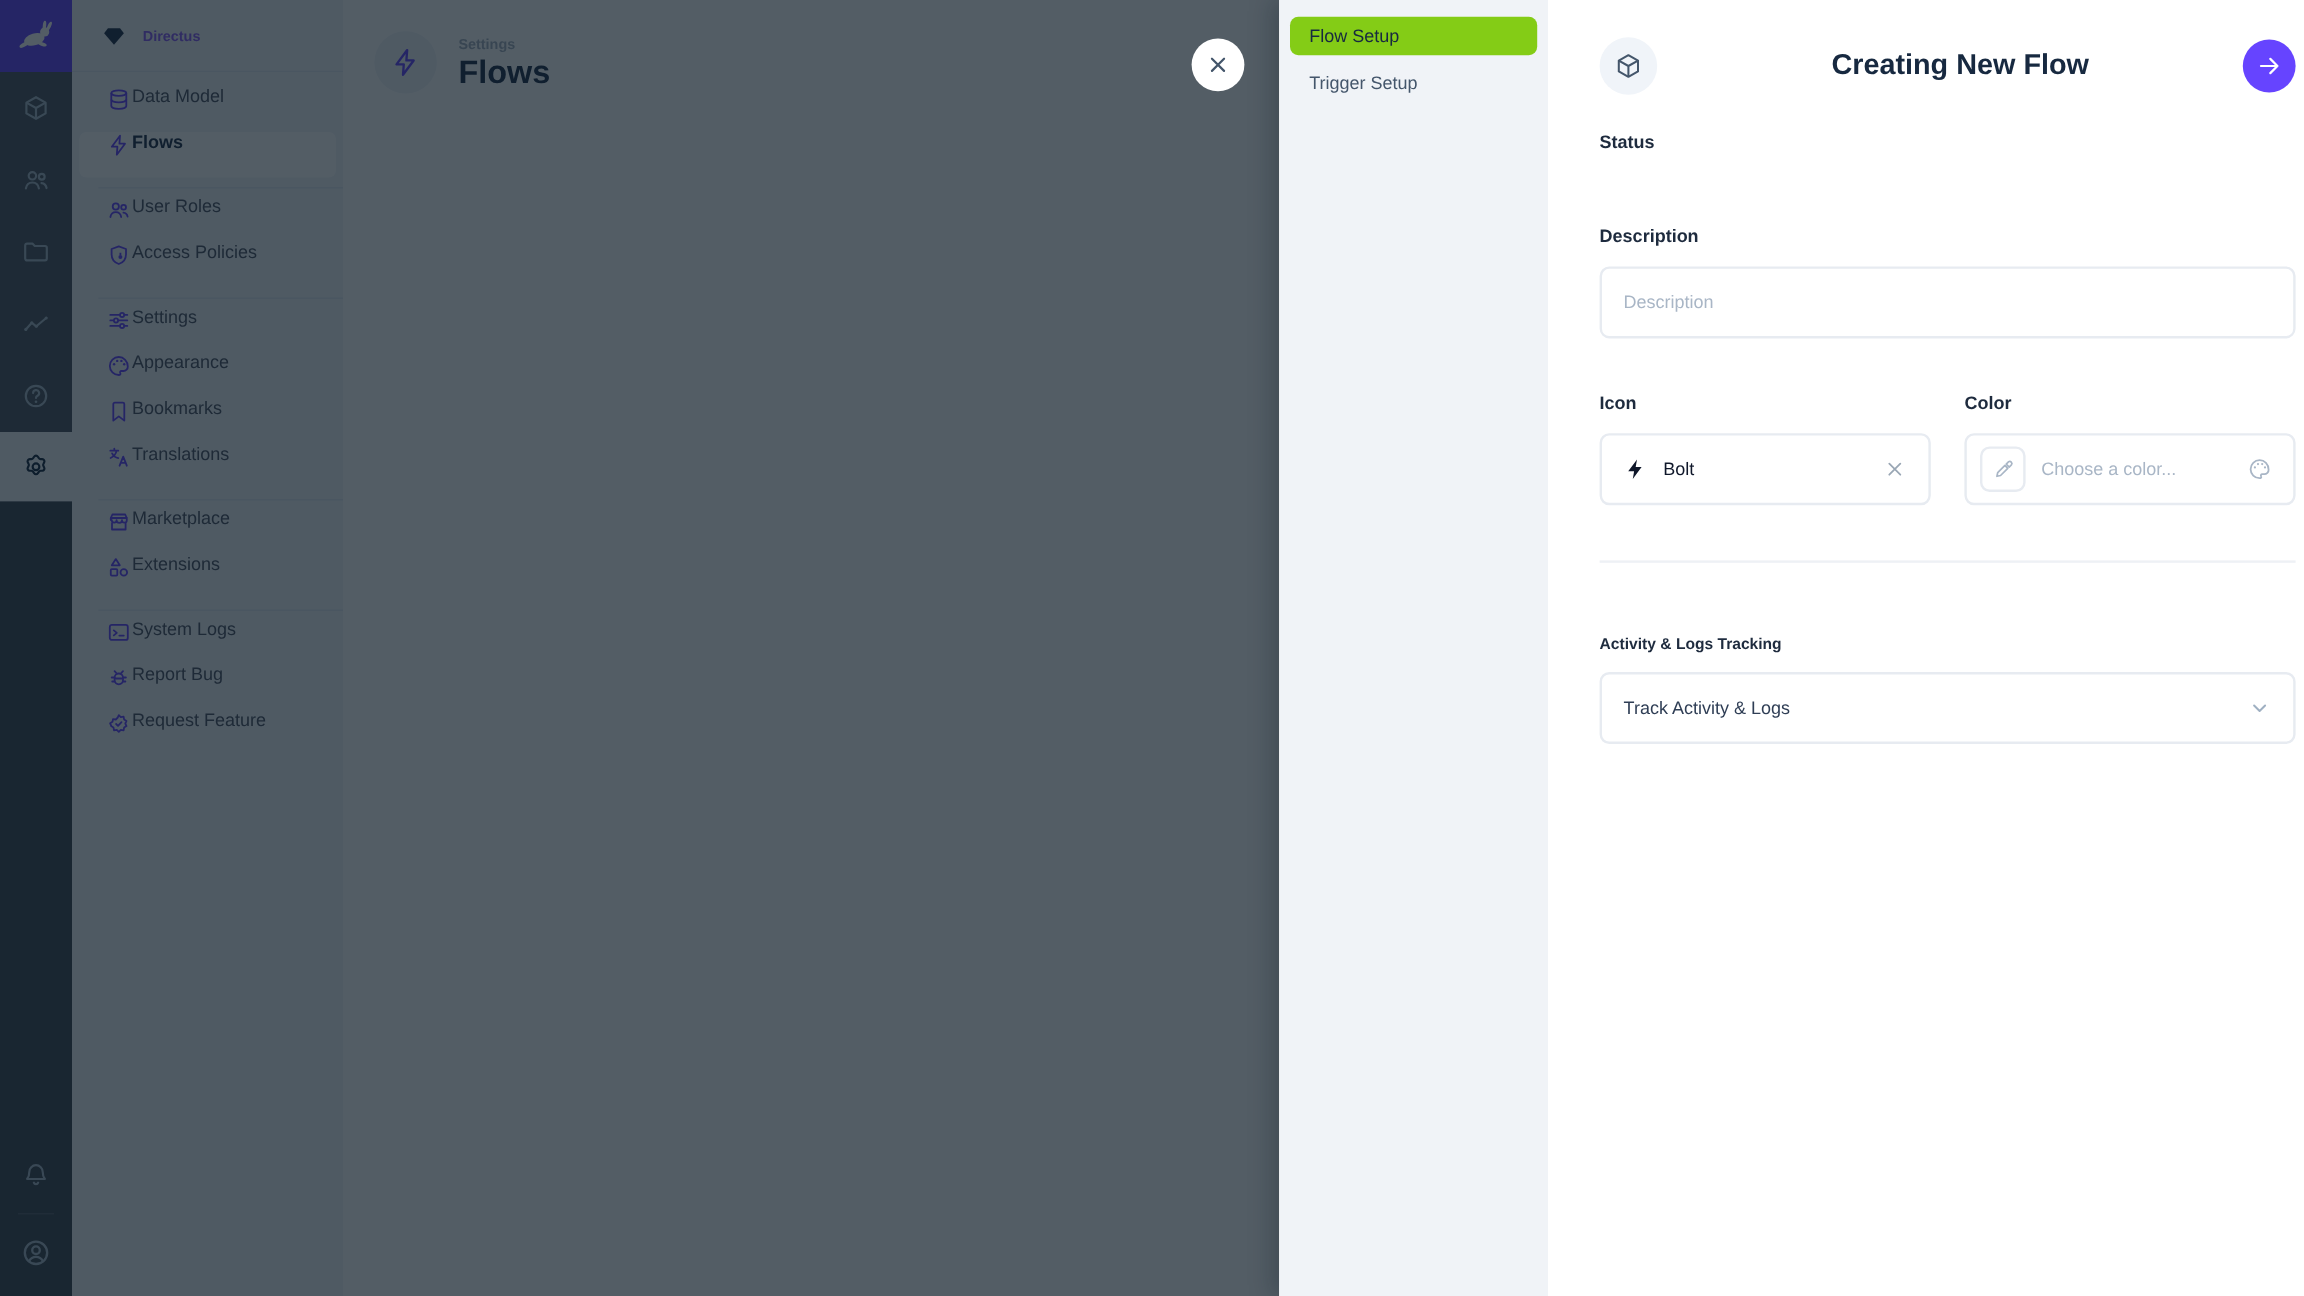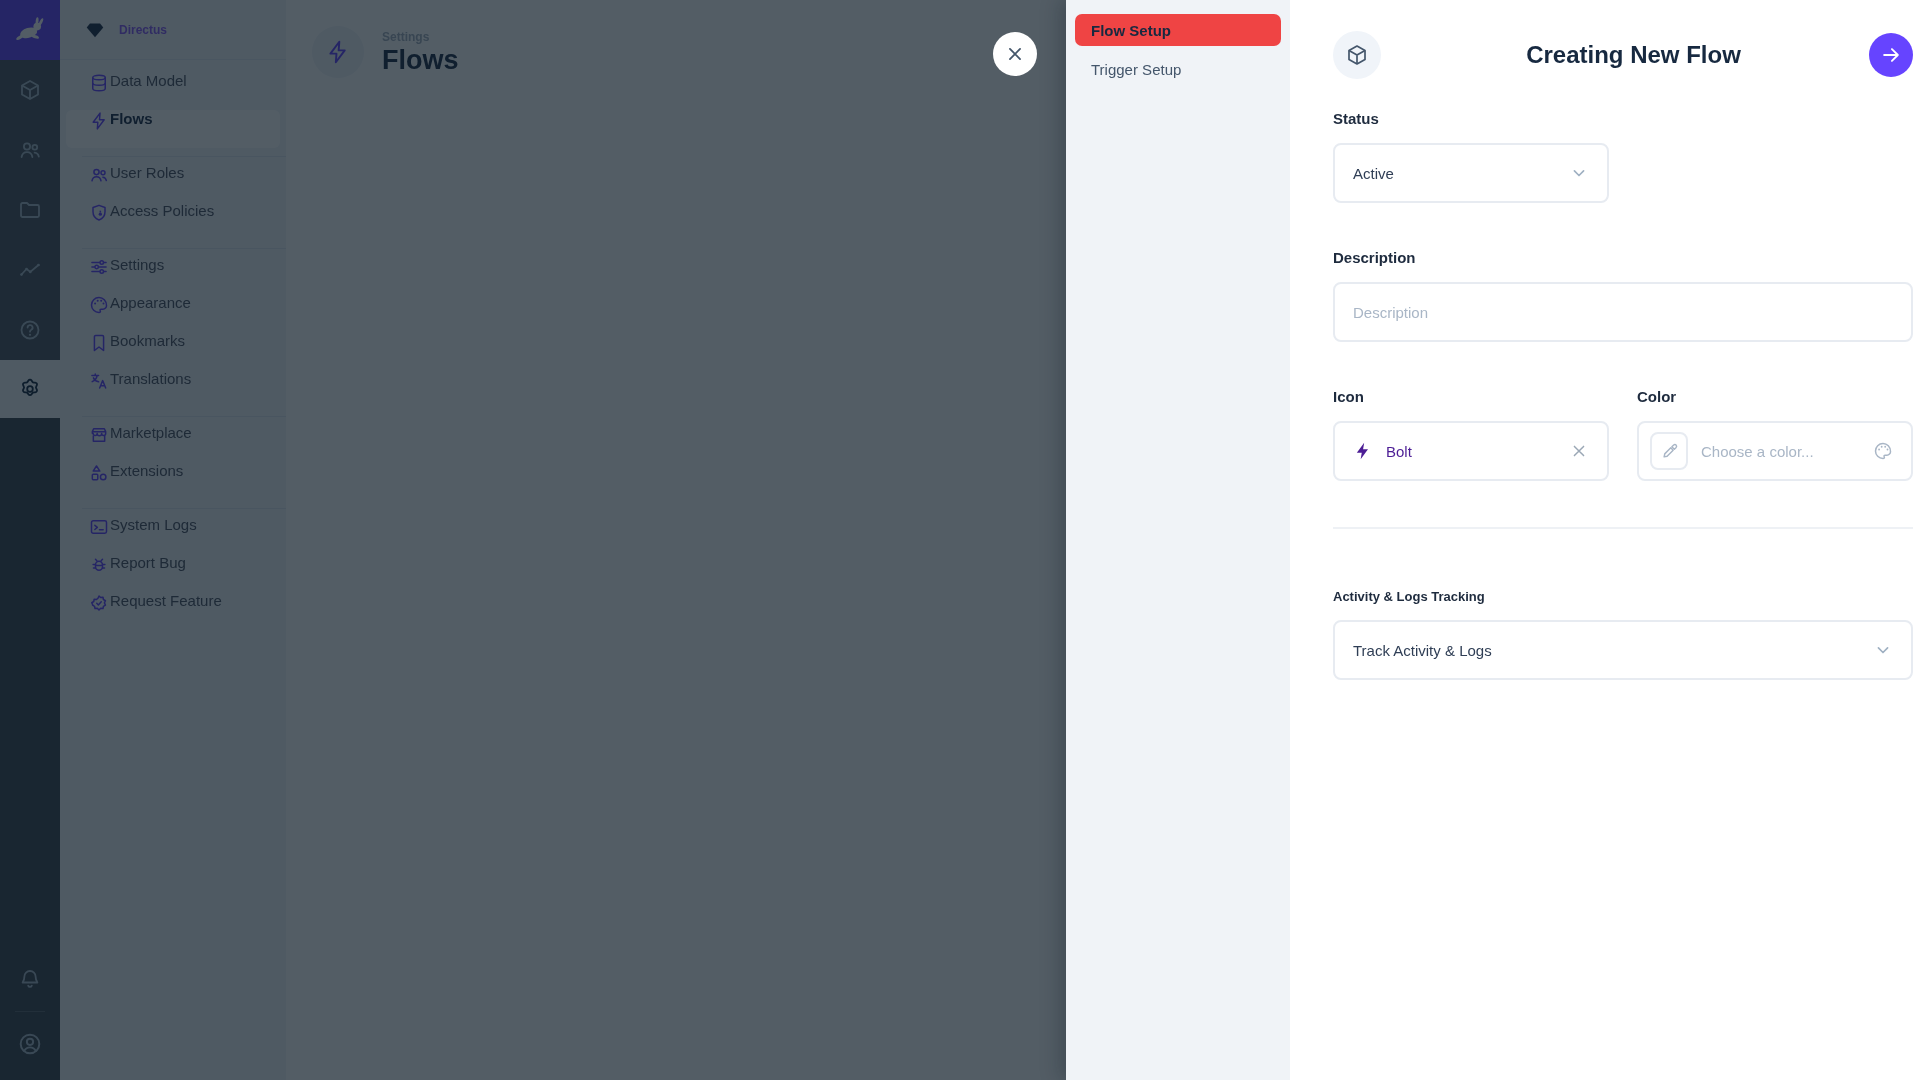--- a/index.html
+++ b/index.html
@@ -58,21 +58,21 @@
   .overlay { position:absolute; left:0; top:0; width:1066px; height:1080px;
     background:rgba(10,24,35,0.70); z-index:5; }
 
   
   .drawer { position:absolute; left:1066px; top:0; right:0; height:1080px;
     display:flex; z-index:10; box-shadow:-6px 0 18px rgba(10,24,35,0.25); }
   .drawer-side { width:224px; background:#f0f3f7; padding:14px 9px; flex:0 0 224px; }
   .drawer-tab { height:32px; display:flex; align-items:center; padding:0 16px;
     border-radius:7px; font-size:15px; font-weight:500; color:#44566b;
     cursor:pointer; margin-bottom:7px; }
-  .drawer-tab.active { background:#ef4444; color:#172940; font-weight:700; }
+  .drawer-tab.active { background:#84cc16; color:#172940; font-weight:400; }
   .drawer-main { flex:1; background:#fff; padding:0 7px 0 43px; position:relative; }
 
   .drawer-header { margin-top:30px; height:50px; display:flex; align-items:center; }
   .drawer-badge { width:48px; height:48px; border-radius:50%; background:#f0f4f9;
     display:flex; align-items:center; justify-content:center; color:#44566b; flex:0 0 48px; }
   .drawer-title { font-size:24px; font-weight:700; color:#172940; margin-left:17px; flex:1;text-align:center; }
   .submit-btn { width:44px; height:44px; border-radius:50%; border:none; cursor:pointer;
     background:#6644ff; color:#fff; display:flex; align-items:center; justify-content:center; }
 
   .form { margin-top:30px; }
@@ -81,21 +81,21 @@
   .f-label { font-size:15px; font-weight:700; color:#1e2b3e; margin-bottom:16px; }
   .f-label .req { color:#6644ff; margin-left:3px; }
   .f-input, .f-select, .f-widget { height:60px; border:2px solid #e7ebf1; border-radius:8px;
     background:#fff; display:flex; align-items:center; padding:0 18px; font-size:15px;
     color:#2f3e55; width:100%; }
   input.f-input { outline:none; font-family:"Liberation Sans", sans-serif; }
   input.f-input::placeholder { color:#a9b6c6; }
   .f-select { justify-content:space-between; cursor:pointer; }
   .chev { color:#9fb0c2; }
   .icon-field { justify-content:space-between; cursor:pointer; }
-  .icon-field .sel { display:flex; align-items:center; gap:13px; color:#4c1d95;
+  .icon-field .sel { display:flex; align-items:center; gap:13px; color:#0f172a;
     font-weight:500; }
   .clear-x { color:#9aa7b5; cursor:pointer; display:flex; }
   .color-field { gap:13px; padding-left:11px; cursor:text; }
   .swatch-btn { width:38px; height:38px; border:2px solid #e7ebf1; border-radius:8px;
     display:flex; align-items:center; justify-content:center; color:#a9b6c6;
     background:#fff; cursor:pointer; flex:0 0 38px; }
   .color-ph { flex:1; color:#a9b6c6; }
   .palette-btn { color:#a9b6c6; cursor:pointer; display:flex; }
   .form-divider { height:2px; background:#eef1f5; margin:44px 0 0 0; }
   .section-label { margin-top:60px; font-size:13px; font-weight:700; color:#1e2b3e; }
@@ -405,28 +405,20 @@
             </svg>
           </span>
         </button>
       </div>
 
       <div class="form">
 
         <div class="form-row">
           <div>
             <div class="f-label">Status</div>
-            <div class="f-select">
-              <span>Active</span>
-              <span class="chev">
-                <svg width="20" height="20" viewBox="0 0 24 24" fill="none" stroke="currentColor" stroke-width="2" stroke-linecap="round" stroke-linejoin="round">
-                  <path d="M6.5 9.5l5.5 5.5 5.5-5.5"></path>
-                </svg>
-              </span>
-            </div>
           </div>
         </div>
 
         <div class="form-row single">
           <div>
             <div class="f-label">Description</div>
             <input class="f-input" type="text" placeholder="Description" style="">
           </div>
         </div>
 

